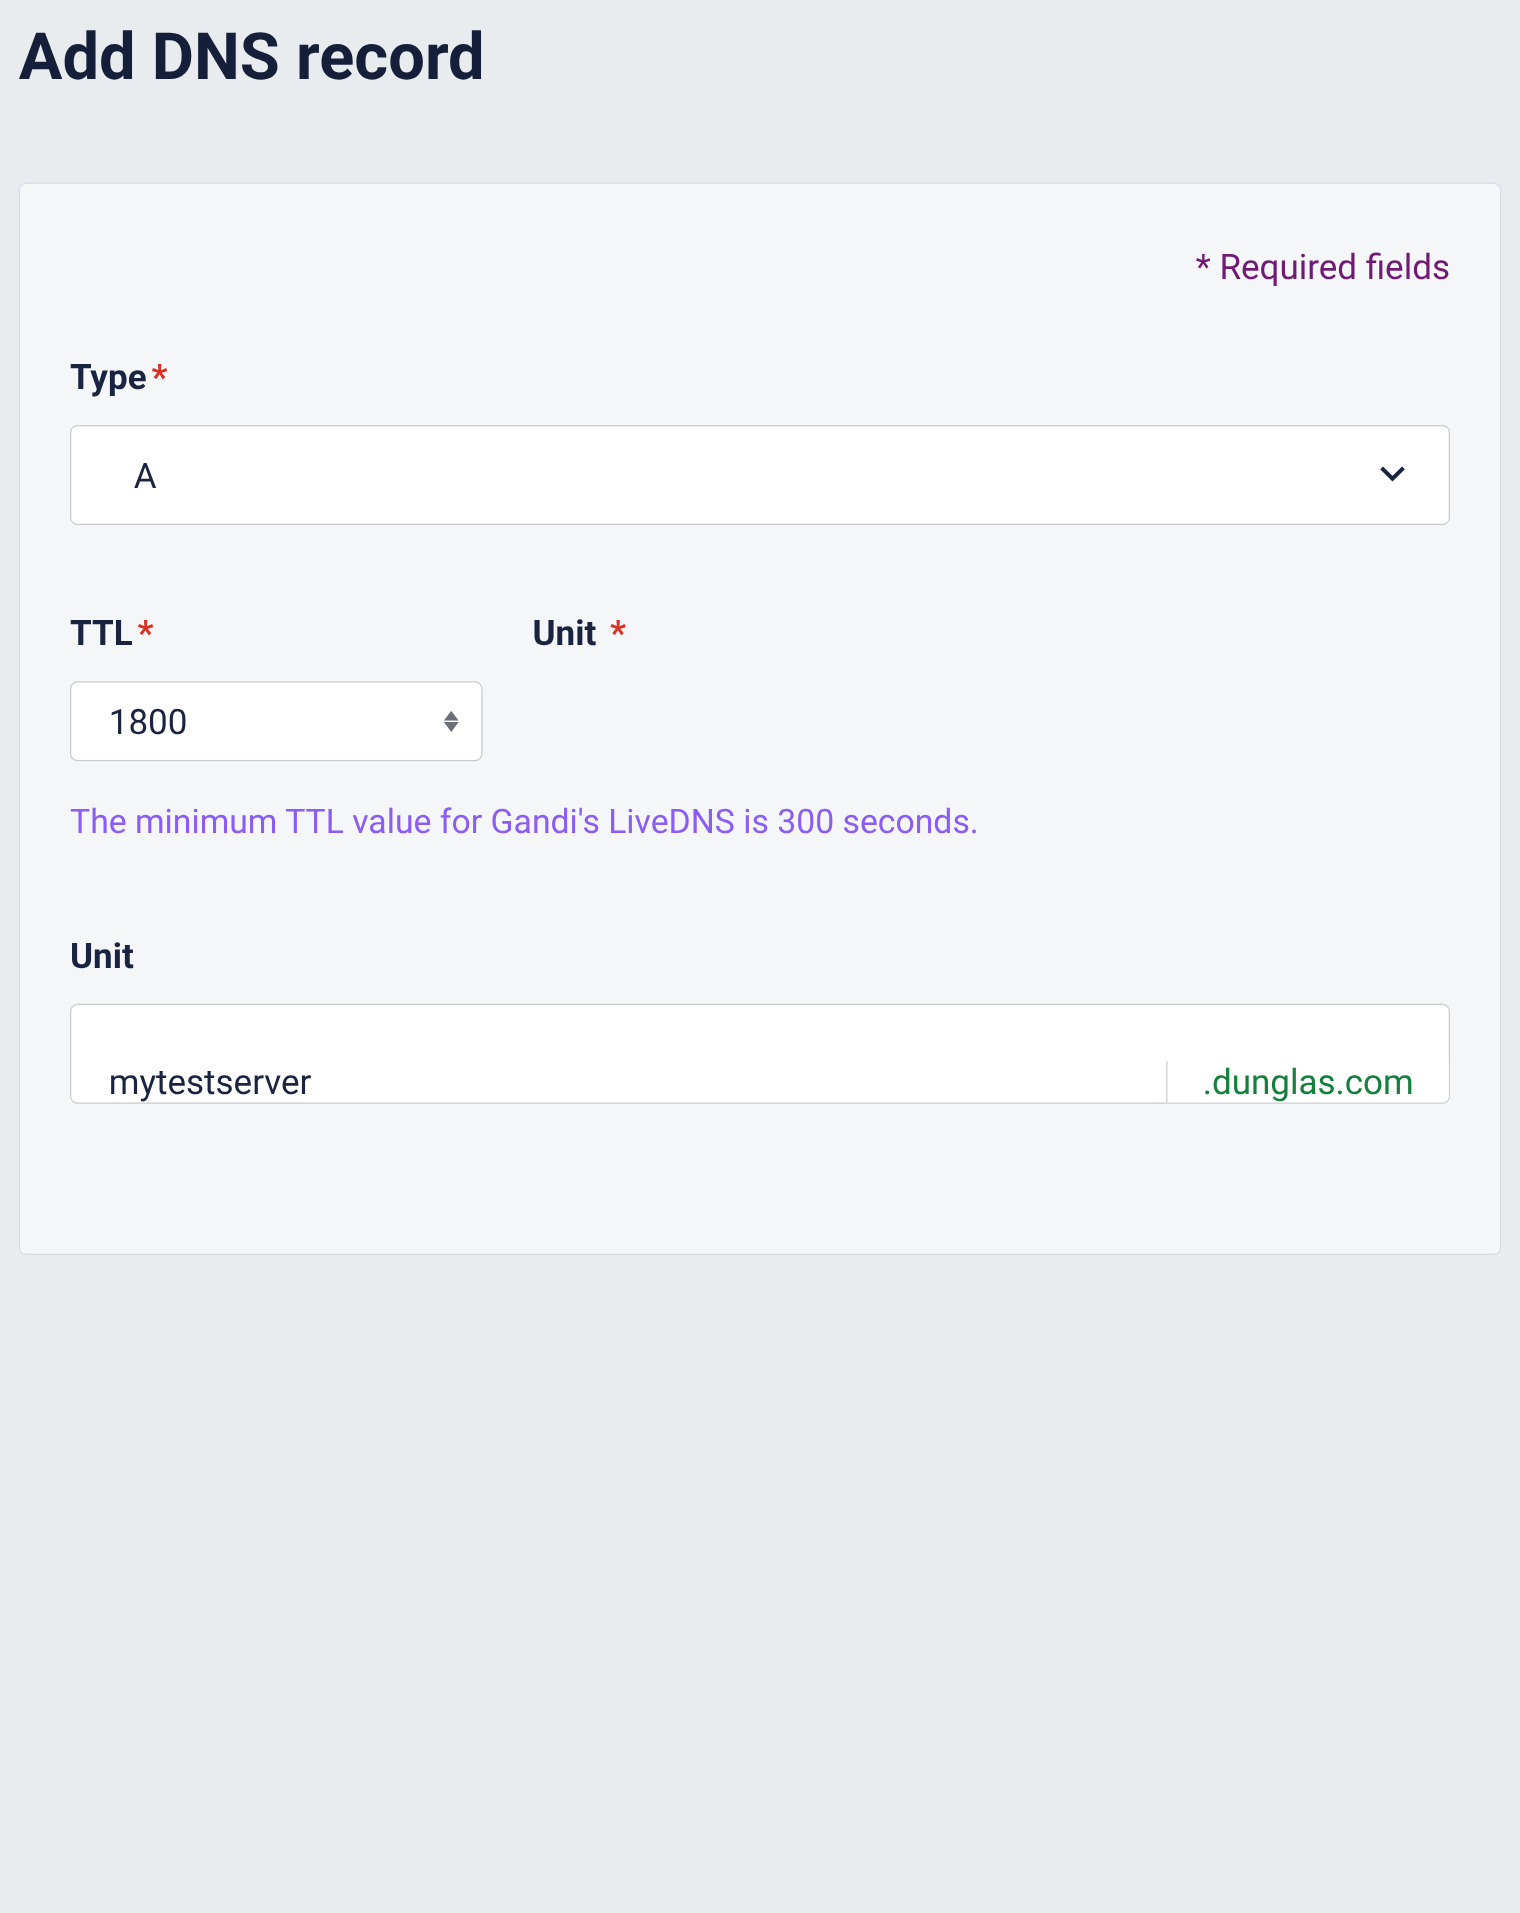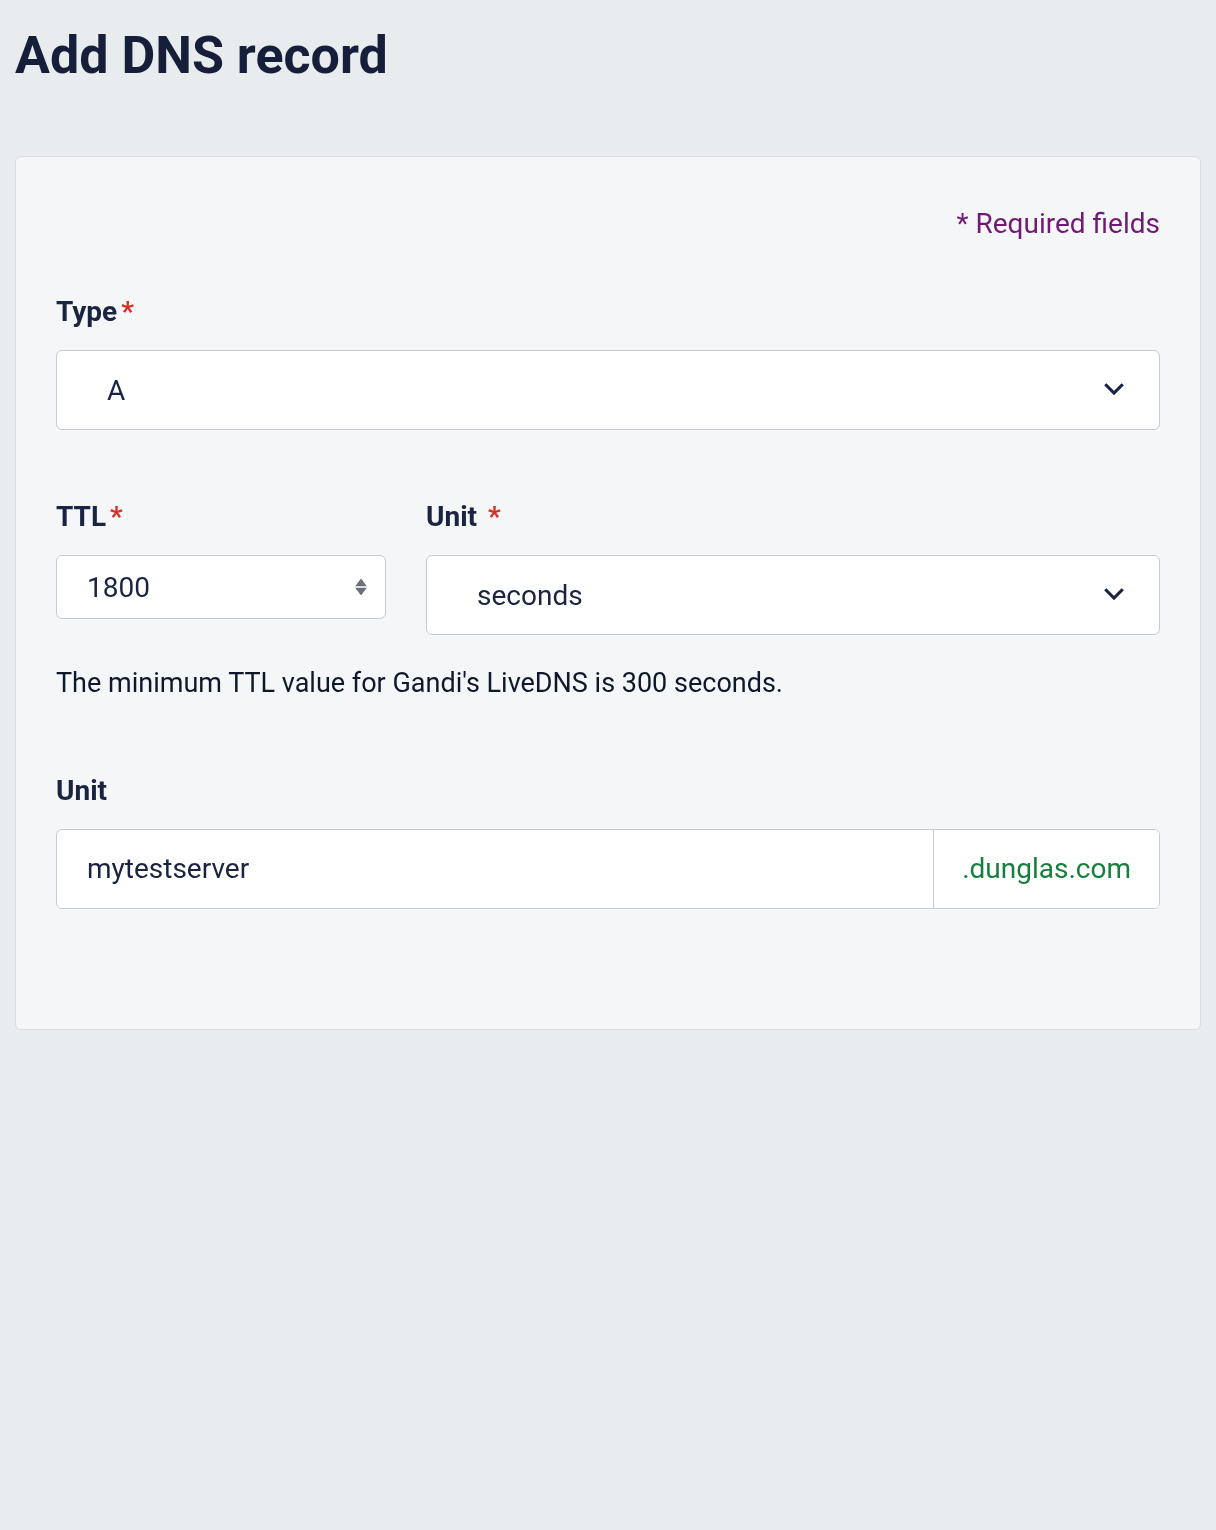--- a/index.html
+++ b/index.html
@@ -13,21 +13,21 @@
     color: #1a2440;
     width: 1216px;
     height: 1530px;
     padding: 15px;
   }
   .page-title {
     font-size: 52px;
     font-weight: 700;
     color: #161f3a;
     margin-bottom: 70px;
-    margin-top: 10px;
+    margin-top: 0;
   }
   .card {
     background: #f4f6f8;
     border: 1px solid #d8dce0;
     border-radius: 6px;
     padding: 50px 40px;
   }
   .required-fields {
     text-align: right;
     color: #701a75;
@@ -120,32 +120,33 @@
     display: flex;
     flex-direction: column;
     gap: 1px;
   }
   .stepper svg {
     width: 12px;
     height: 8px;
     fill: #6a6f7a;
   }
   .help-text {
-    color: #0f172a;
+    color: #8b5cf6;
     font-size: 27px;
     margin-top: 28px;
     line-height: 1.5;
   }
   .name-row {
     display: flex;
     background: #fff;
     border: 1px solid #c8ccd0;
     border-radius: 6px;
     height: 80px;
     overflow: hidden;
+    align-items: flex-end;
   }
   .name-row input {
     border: none;
     outline: none;
     font-size: 28px;
     color: #1a2440;
     padding: 0 30px;
     flex: 1;
     background: transparent;
     font-family: inherit;
@@ -216,28 +217,20 @@
             <svg viewBox="0 0 12 8">
                 <polygon points="0,0 12,0 6,8"></polygon>
               </svg>
           </span>
         </div>
       </div>
       <div class="col unit">
         <label class="label">
           <span>Unit</span><span class="asterisk"> *</span>
         </label>
-        <div class="select-wrap">
-          <span class="select-value">seconds</span>
-          <span class="chevron-down">
-            <svg viewBox="0 0 24 24">
-                <polyline points="5 9 12 16 19 9"></polyline>
-              </svg>
-          </span>
-        </div>
       </div>
     </div>
     <div class="help-text">The minimum TTL value for Gandi's LiveDNS is 300 seconds.</div>
   </div>
 
   <div class="field-group">
     <label class="label">
       <span>Unit</span>
     </label>
     <div class="name-row">

